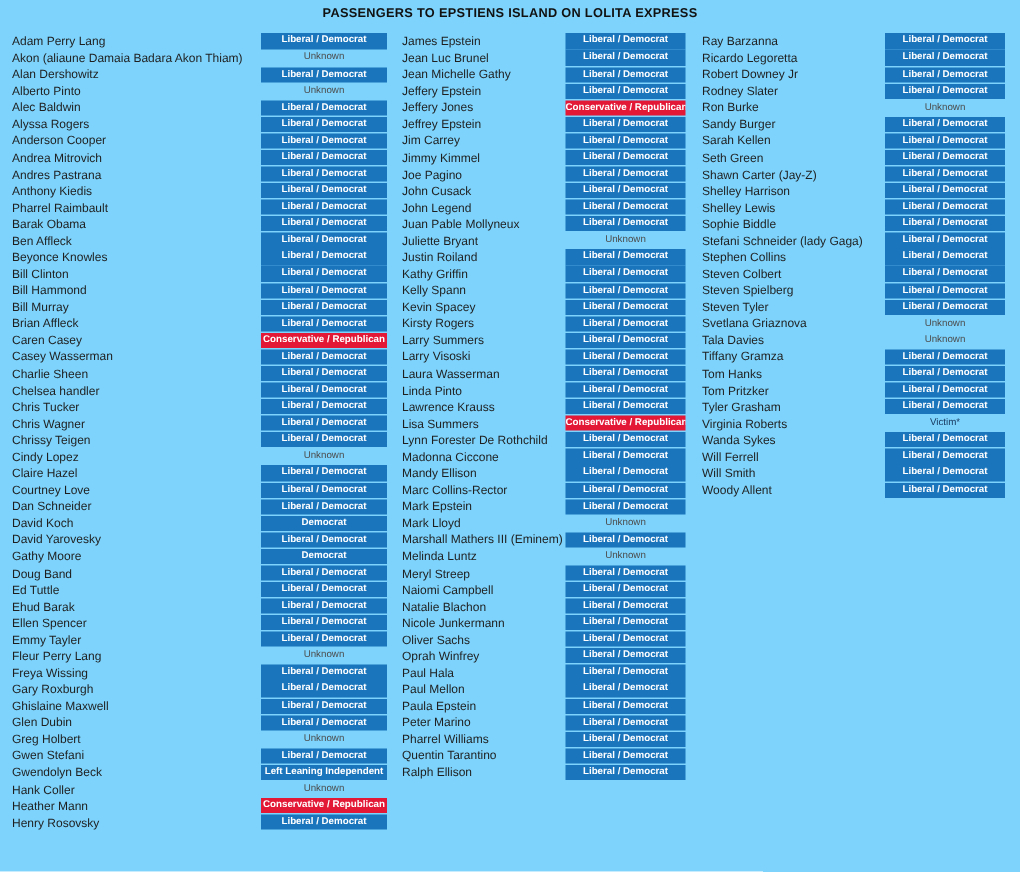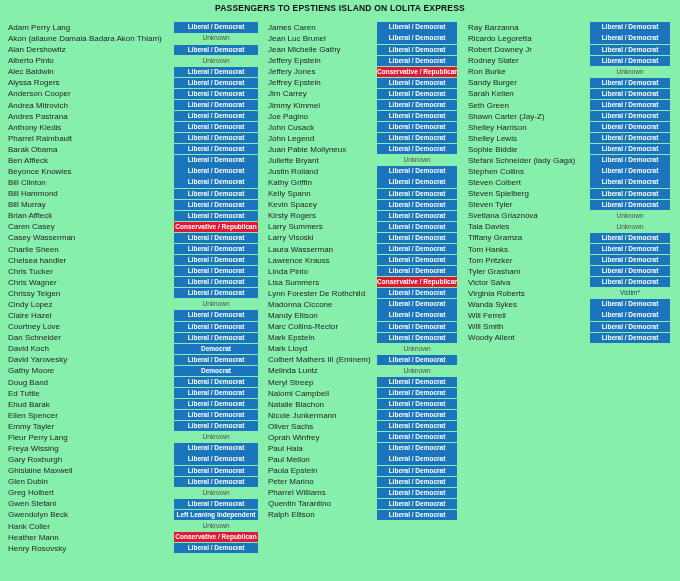--- a/index.html
+++ b/index.html
@@ -1,19 +1,19 @@
 <!DOCTYPE html>
 <html style="--blue: #1B75BC; --red: #E31837; --unknown: #4d4d4d; --victim: #17365D;"><head>
 <meta charset="utf-8">
 <style>
   html,body{margin:0;padding:0;background:#fff;}
   #canvas{
     position:relative;
     width:680px;height:581px;
-    background:#86efac;
+    background:#7dd3fc;
     font-family:"Liberation Sans", sans-serif;
     overflow:hidden;
   }
   .title{
     position:absolute;top:3px;left:0;width:680px;
     text-align:center;
     font-size:8.5px;font-weight:bold;color:#111;
     letter-spacing:.2px;
   }
   .col{position:absolute;top:22px;}
@@ -234,21 +234,21 @@
         <span class="pname">Heather Mann</span>
         <div class="badge red">Conservative / Republican</div>
       </div>
       <div class="row">
         <span class="pname">Henry Rosovsky</span>
         <div class="badge blue">Liberal / Democrat</div>
       </div>
     </div>
   <div class="col" id="col-2">
       <div class="row">
-        <span class="pname">James Caren</span>
+        <span class="pname">James Epstein</span>
         <div class="badge blue">Liberal / Democrat</div>
       </div>
       <div class="row">
         <span class="pname">Jean Luc Brunel</span>
         <div class="badge blue">Liberal / Democrat</div>
       </div>
       <div class="row">
         <span class="pname">Jean Michelle Gathy</span>
         <div class="badge blue">Liberal / Democrat</div>
       </div>
@@ -318,25 +318,25 @@
       </div>
       <div class="row">
         <span class="pname">Larry Visoski</span>
         <div class="badge blue">Liberal / Democrat</div>
       </div>
       <div class="row">
         <span class="pname">Laura Wasserman</span>
         <div class="badge blue">Liberal / Democrat</div>
       </div>
       <div class="row">
+        <span class="pname">Linda Pinto</span>
+        <div class="badge blue">Liberal / Democrat</div>
+      </div>
+      <div class="row">
         <span class="pname">Lawrence Krauss</span>
-        <div class="badge blue">Liberal / Democrat</div>
-      </div>
-      <div class="row">
-        <span class="pname">Linda Pinto</span>
         <div class="badge blue">Liberal / Democrat</div>
       </div>
       <div class="row">
         <span class="pname">Lisa Summers</span>
         <div class="badge red">Conservative / Republican</div>
       </div>
       <div class="row">
         <span class="pname">Lynn Forester De Rothchild</span>
         <div class="badge blue">Liberal / Democrat</div>
       </div>
@@ -354,21 +354,21 @@
       </div>
       <div class="row">
         <span class="pname">Mark Epstein</span>
         <div class="badge blue">Liberal / Democrat</div>
       </div>
       <div class="row">
         <span class="pname">Mark Lloyd</span>
         <div class="badge plain">Unknown</div>
       </div>
       <div class="row">
-        <span class="pname">Colbert Mathers III (Eminem)</span>
+        <span class="pname">Marshall Mathers III (Eminem)</span>
         <div class="badge blue">Liberal / Democrat</div>
       </div>
       <div class="row">
         <span class="pname">Melinda Luntz</span>
         <div class="badge plain">Unknown</div>
       </div>
       <div class="row">
         <span class="pname">Meryl Streep</span>
         <div class="badge blue">Liberal / Democrat</div>
       </div>
@@ -505,24 +505,20 @@
       <div class="row">
         <span class="pname">Tom Hanks</span>
         <div class="badge blue">Liberal / Democrat</div>
       </div>
       <div class="row">
         <span class="pname">Tom Pritzker</span>
         <div class="badge blue">Liberal / Democrat</div>
       </div>
       <div class="row">
         <span class="pname">Tyler Grasham</span>
-        <div class="badge blue">Liberal / Democrat</div>
-      </div>
-      <div class="row">
-        <span class="pname">Victor Salva</span>
         <div class="badge blue">Liberal / Democrat</div>
       </div>
       <div class="row">
         <span class="pname">Virginia Roberts</span>
         <div class="badge victim">Victim*</div>
       </div>
       <div class="row">
         <span class="pname">Wanda Sykes</span>
         <div class="badge blue">Liberal / Democrat</div>
       </div>

